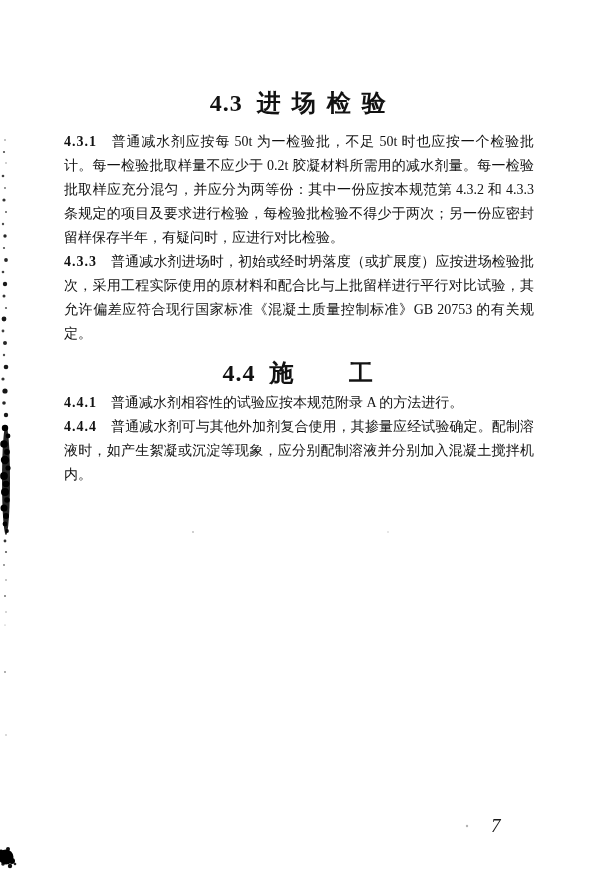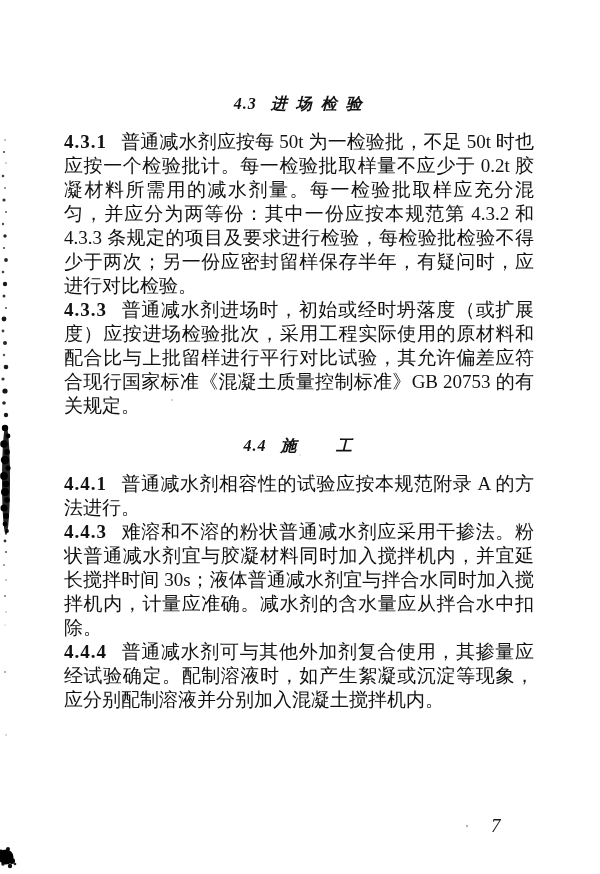--- a/index.html
+++ b/index.html
@@ -19,33 +19,32 @@
     width: 600px; height: 874px;
     pointer-events: none;
   }
   .content {
     position: absolute;
     left: 64px;
     top: 0;
     width: 470px;
   }
   h2.heading {
-    font-size: 16px;
+    font-size: 24px;
     line-height: 23px;
     font-weight: 700;
     text-align: center;
     white-space: pre;
-    font-style: italic;
   }
   h2.h-first  { margin: 92px 0 15px 0; }
-  h2.h-second { margin: 16px 0 15px 0; }
+  h2.h-second { margin: 16px 0 6px 0; }
   .h-num   { letter-spacing: 1px; margin-right: 14px; }
   .h-title { letter-spacing: 2.5px; }
   p.clause {
-    font-size: 19px;
+    font-size: 14px;
     line-height: 24px;
     text-align: justify;
     margin: 0;
   }
   .c-num {
     font-weight: 700;
     letter-spacing: 1px;
     margin-right: 14px;
     white-space: nowrap;
   }
@@ -141,21 +140,20 @@
     <p class="clause"><b class="c-num">4.3.1</b><span class="c-text">普通减水剂应按每 50t 为一检验批，不足 50t 时也应按一个检验批计。每一检验批取样量不应少于 0.2t 胶凝材料所需用的减水剂量。每一检验批取样应充分混匀，并应分为两等份：其中一份应按本规范第 4.3.2 和 4.3.3 条规定的项目及要求进行检验，每检验批检验不得少于两次；另一份应密封留样保存半年，有疑问时，应进行对比检验。</span></p>
 
 
     <p class="clause"><b class="c-num">4.3.3</b><span class="c-text">普通减水剂进场时，初始或经时坍落度（或扩展度）应按进场检验批次，采用工程实际使用的原材料和配合比与上批留样进行平行对比试验，其允许偏差应符合现行国家标准《混凝土质量控制标准》GB 20753 的有关规定。</span></p>
 
     <h2 class="heading h-second"><span class="h-num">4.4</span><span class="h-title">施　　工</span></h2>
 
     <p class="clause"><b class="c-num">4.4.1</b><span class="c-text">普通减水剂相容性的试验应按本规范附录 A 的方法进行。</span></p>
 
 
-    <p class="clause"><b class="c-num">4.4.3</b><span class="c-text">难溶和不溶的粉状普通减水剂应采用干掺法。粉状普通减水剂宜与胶凝材料同时加入搅拌机内，并宜延长搅拌时间 30s；液体普通减水剂宜与拌合水同时加入搅拌机内，计量应准确。减水剂的含水量应从拌合水中扣除。</span></p>
 
     <p class="clause"><b class="c-num">4.4.4</b><span class="c-text">普通减水剂可与其他外加剂复合使用，其掺量应经试验确定。配制溶液时，如产生絮凝或沉淀等现象，应分别配制溶液并分别加入混凝土搅拌机内。</span></p>
 
   </main>
 
   <div class="page-number">7</div>
 
 </div>
 
 </body></html>

